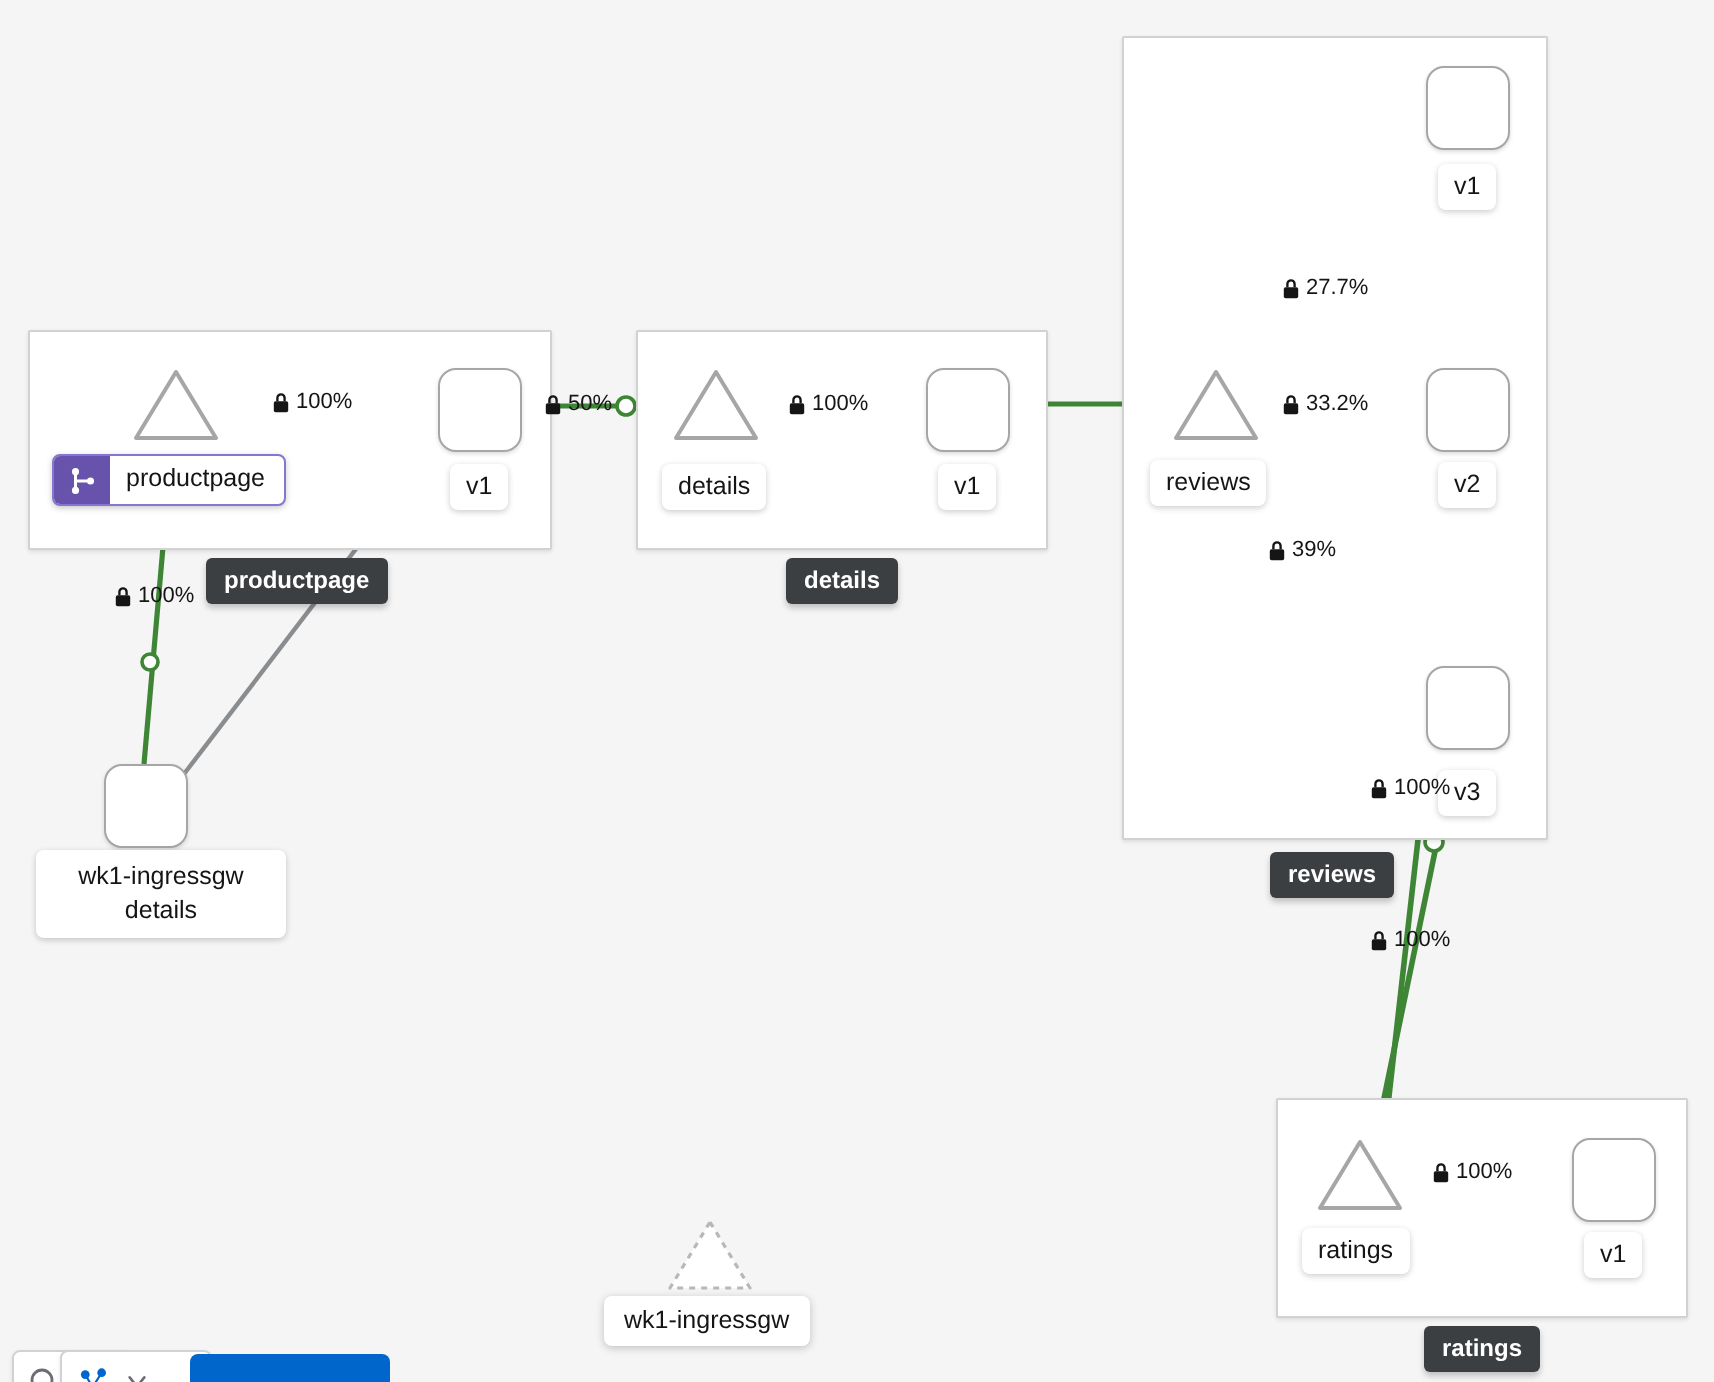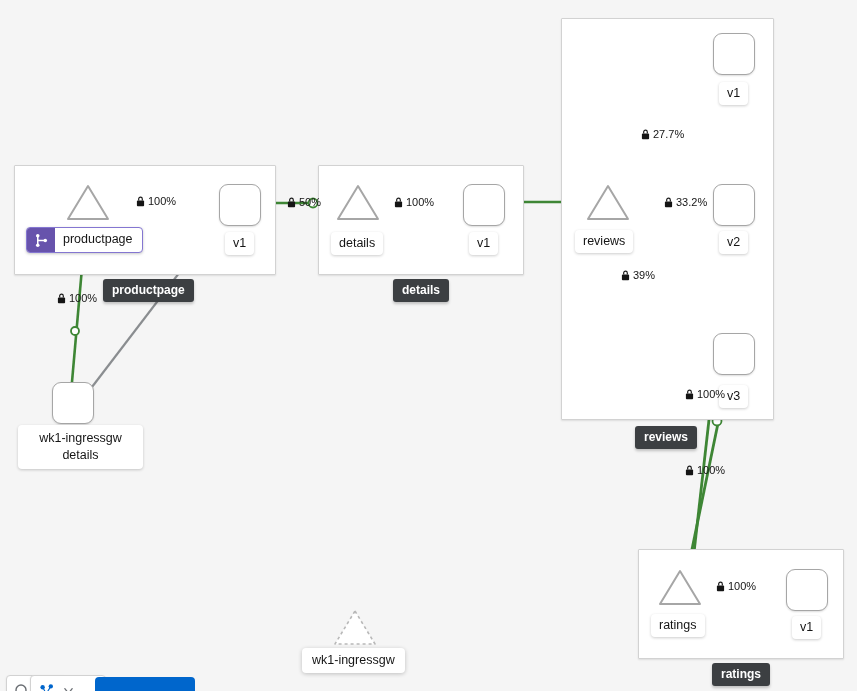--- a/index.html
+++ b/index.html
@@ -210,53 +210,53 @@
   </div>
 
   <div class="edge-label" style="left:136px;top:196px;">
     <svg class="lock" viewBox="0 0 10 12">
       <rect x="1" y="5" width="8" height="6.2" rx="1" fill="#151515"></rect>
       <path d="M3 5 V3.2 a2 2 0 0 1 4 0 V5" stroke="#151515" stroke-width="1.3" fill="none"></path>
     </svg>
     <span class="pct">100%</span>
   </div>
 
-  <div class="edge-label" style="left:287px;top:197px;text-align:center;">
+  <div class="edge-label" style="left:272px;top:197px;text-align:center;">
     <svg class="lock" viewBox="0 0 10 12">
       <rect x="1" y="5" width="8" height="6.2" rx="1" fill="#151515"></rect>
       <path d="M3 5 V3.2 a2 2 0 0 1 4 0 V5" stroke="#151515" stroke-width="1.3" fill="none"></path>
     </svg>
     <span class="pct">50%</span>
   </div>
 
   <div class="edge-label" style="left:394px;top:197px;">
     <svg class="lock" viewBox="0 0 10 12">
       <rect x="1" y="5" width="8" height="6.2" rx="1" fill="#151515"></rect>
       <path d="M3 5 V3.2 a2 2 0 0 1 4 0 V5" stroke="#151515" stroke-width="1.3" fill="none"></path>
     </svg>
     <span class="pct">100%</span>
   </div>
 
-  <div class="edge-label" style="left:641px;top:129px;justify-content:flex-end;">
+  <div class="edge-label" style="left:641px;top:139px;justify-content:flex-end;">
     <svg class="lock" viewBox="0 0 10 12">
       <rect x="1" y="5" width="8" height="6.2" rx="1" fill="#151515"></rect>
       <path d="M3 5 V3.2 a2 2 0 0 1 4 0 V5" stroke="#151515" stroke-width="1.3" fill="none"></path>
     </svg>
     <span class="pct">27.7%</span>
   </div>
 
-  <div class="edge-label" style="left:664px;top:197px;align-items:flex-end;">
+  <div class="edge-label" style="left:641px;top:197px;align-items:flex-end;">
     <svg class="lock" viewBox="0 0 10 12">
       <rect x="1" y="5" width="8" height="6.2" rx="1" fill="#151515"></rect>
       <path d="M3 5 V3.2 a2 2 0 0 1 4 0 V5" stroke="#151515" stroke-width="1.3" fill="none"></path>
     </svg>
     <span class="pct">33.2%</span>
   </div>
 
-  <div class="edge-label" style="left:621px;top:270px;justify-content:center;">
+  <div class="edge-label" style="left:634px;top:270px;justify-content:center;">
     <svg class="lock" viewBox="0 0 10 12">
       <rect x="1" y="5" width="8" height="6.2" rx="1" fill="#151515"></rect>
       <path d="M3 5 V3.2 a2 2 0 0 1 4 0 V5" stroke="#151515" stroke-width="1.3" fill="none"></path>
     </svg>
     <span class="pct">39%</span>
   </div>
 
   <div class="edge-label" style="left:685px;top:389px;">
     <svg class="lock" viewBox="0 0 10 12">
       <rect x="1" y="5" width="8" height="6.2" rx="1" fill="#151515"></rect>

